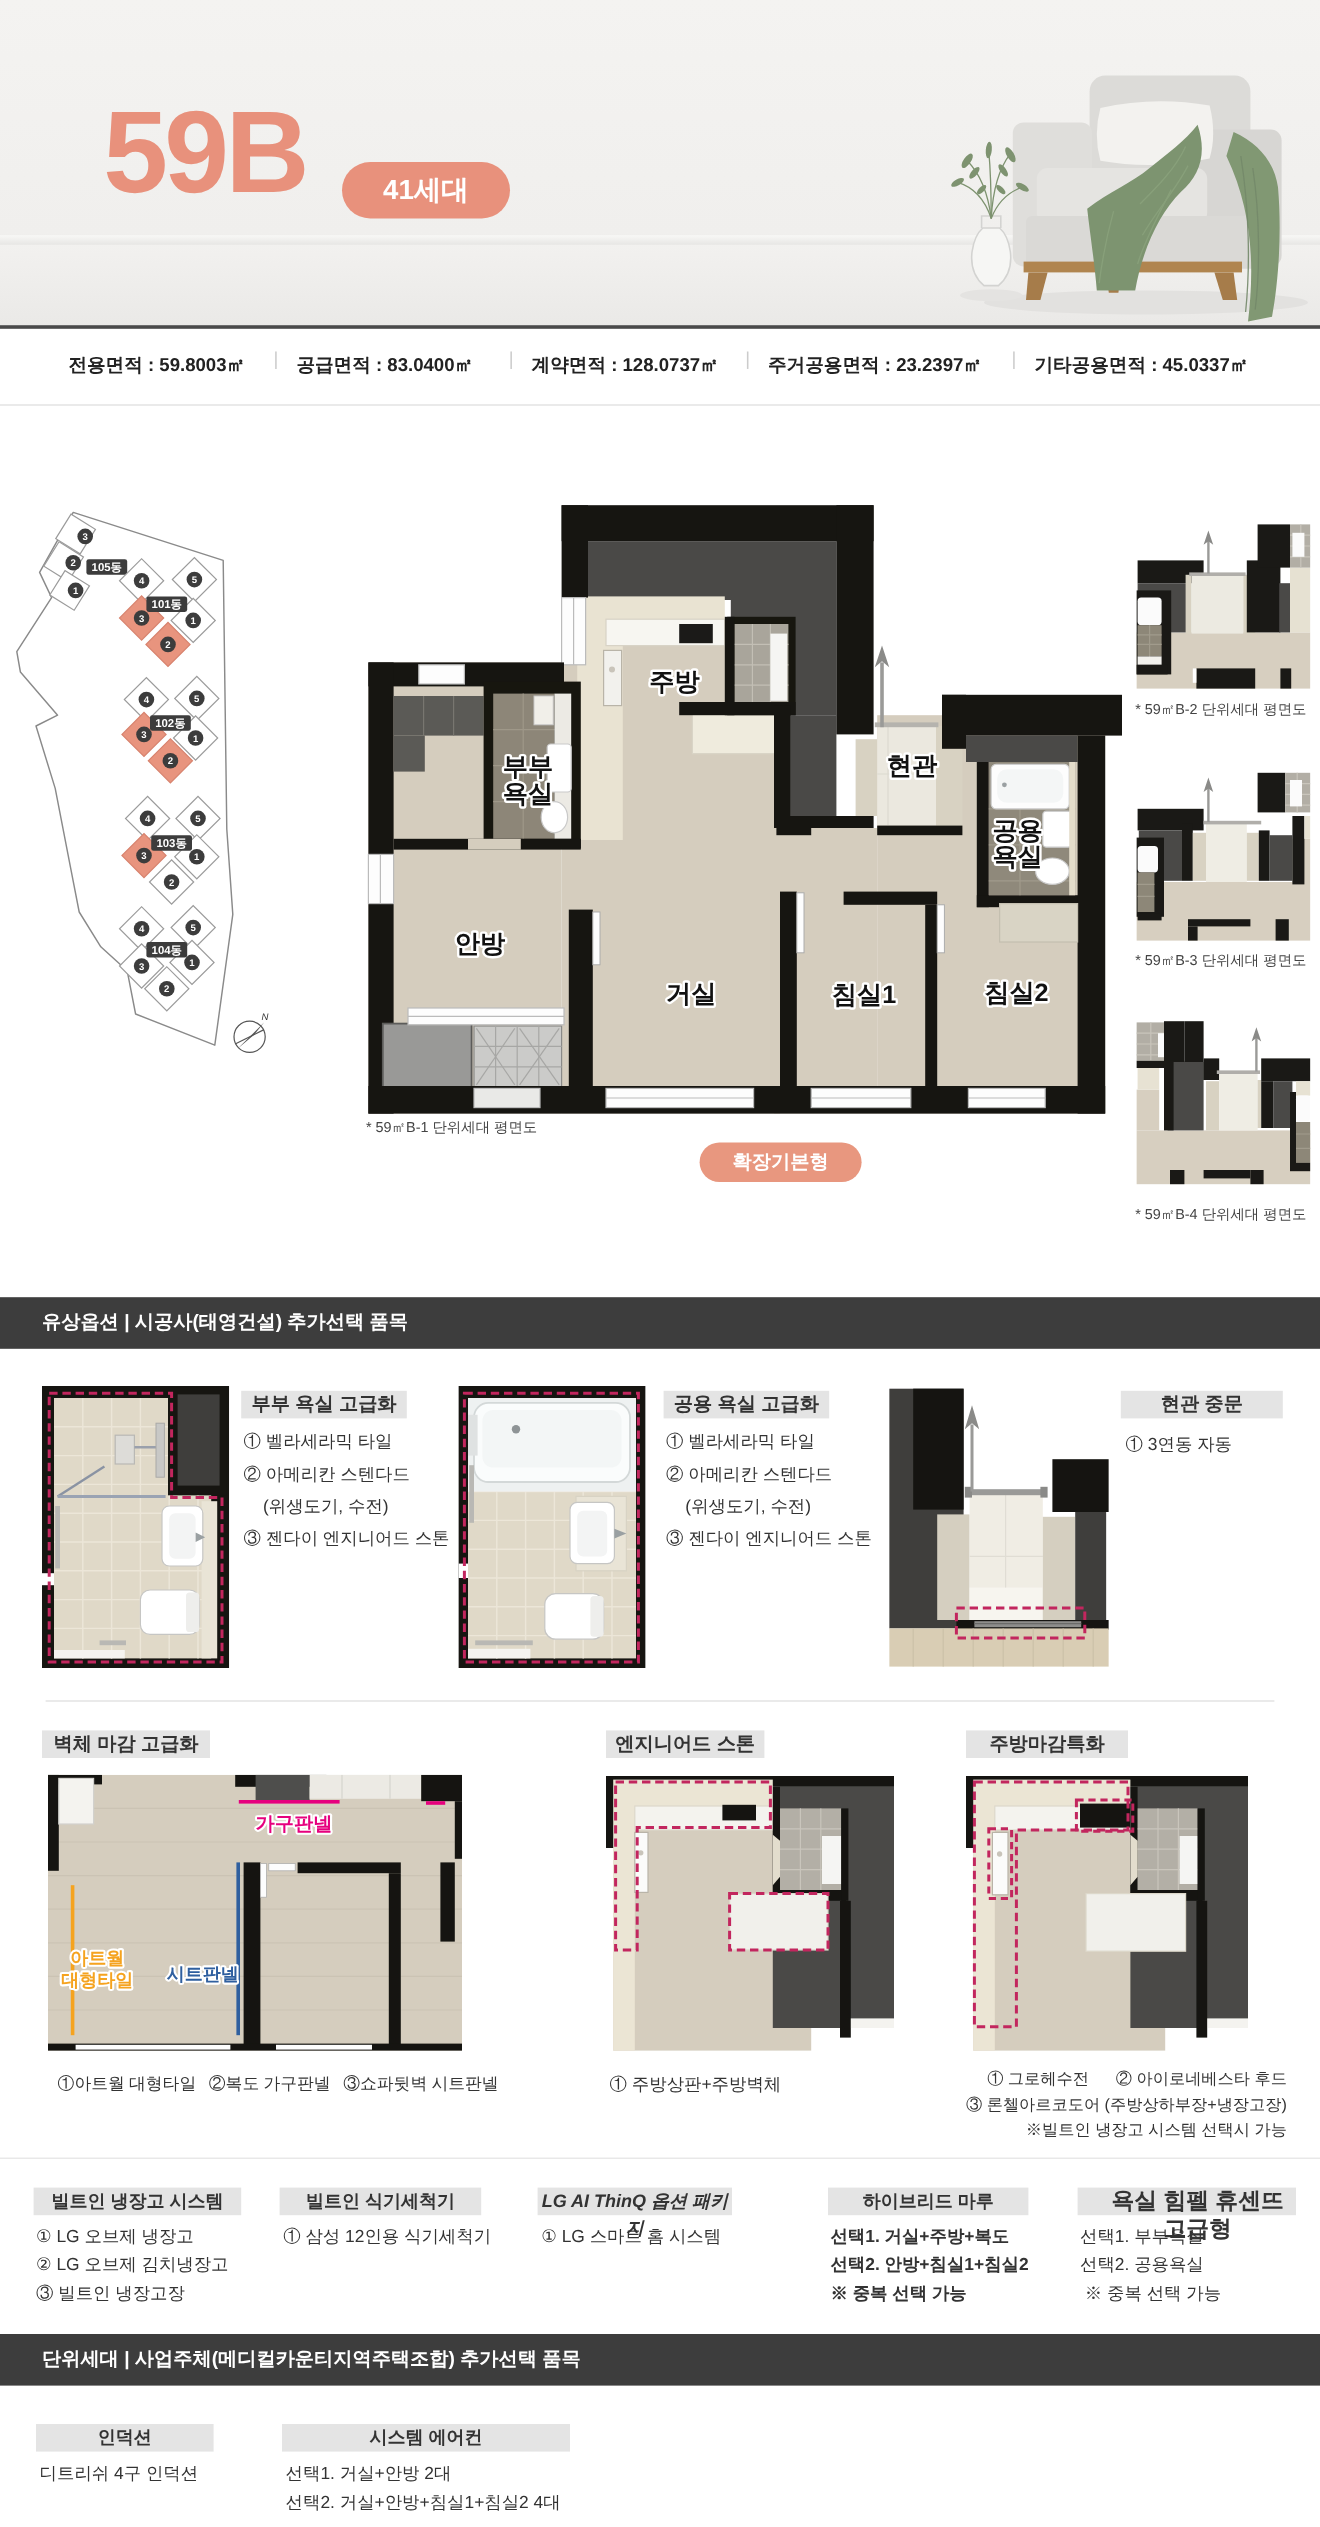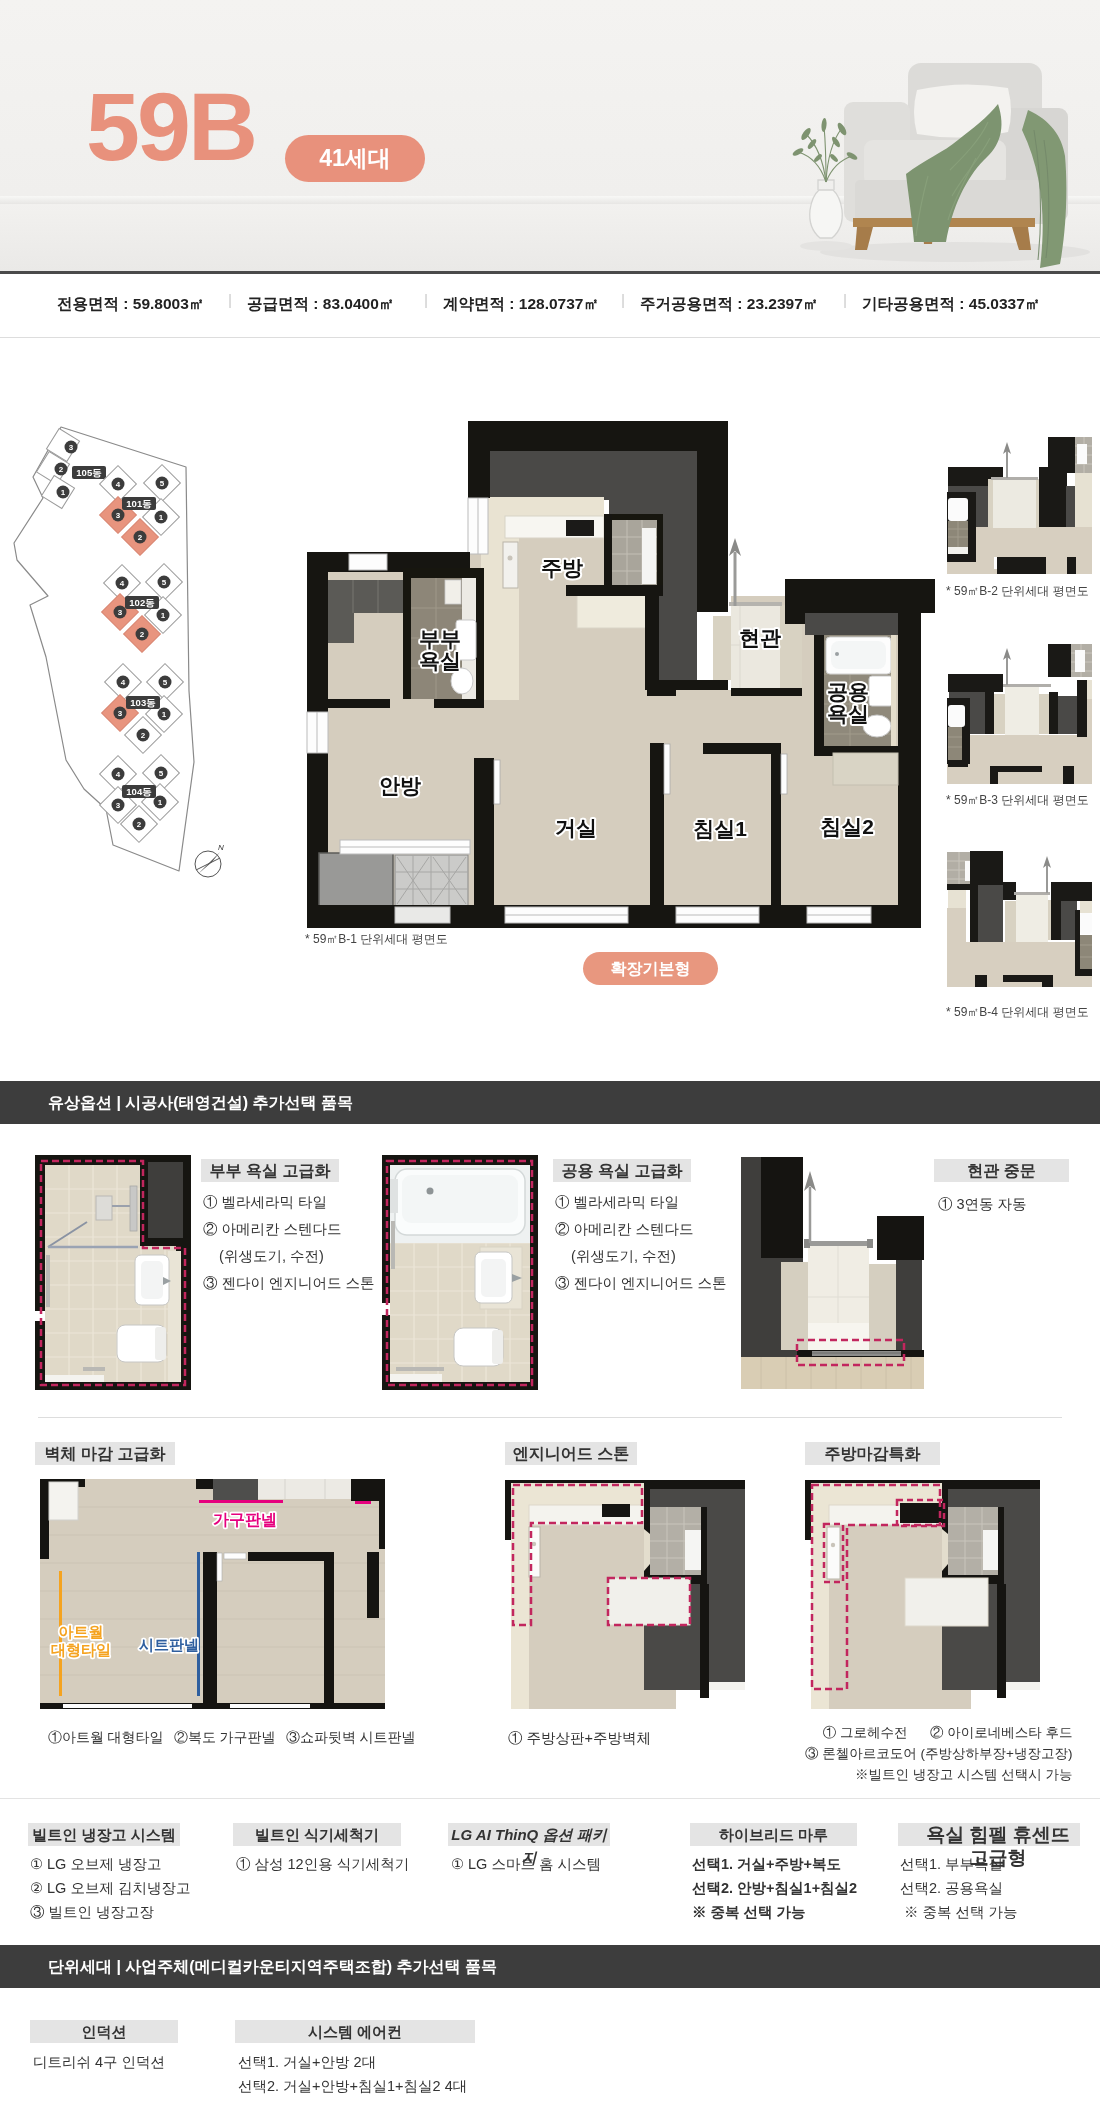--- a/index.html
+++ b/index.html
@@ -1,20 +1,20 @@
 <!DOCTYPE html>
 <html><head>
 <meta charset="utf-8">
 <style>
 * { margin:0; padding:0; box-sizing:border-box; }
 body { font-family:"Liberation Sans", sans-serif; background:#fff; }
 .page { position:relative; width:1100px; height:2106px; background:#fff; overflow:hidden; }
 .abs { position:absolute; }
 .seclabel { position:absolute; background:#e4e4e4; color:#333; font-weight:bold; font-size:16px; text-align:center; line-height:23px; height:23px; }
-.darkbar { position:absolute; left:0; width:1100px; height:43px; background:#3d3d3d; color:#fff; font-size:16px; font-weight:bold; line-height:43px; padding-left:48px; }
+.darkbar { position:absolute; left:0; width:1100px; height:43px; background:#3d3d3d; color:#fff; font-size:16px; font-weight:bold; line-height:43px; padding-left:35px; }
 .olist { position:absolute; font-size:14.5px; color:#333; line-height:24px; white-space:nowrap; }
 .cap { position:absolute; font-size:12px; color:#444; white-space:nowrap; }
 </style>
 </head>
 <body>
 <div class="page">
 
 <div class="abs" id="hero" style="left:0;top:0;width:1100px;height:271px;background:linear-gradient(180deg,#f4f3f1 0%,#f0efed 72%,#ebeae8 74%);">
 
   <div class="abs" style="left:0;top:196px;width:1100px;height:8px;background:linear-gradient(180deg,#f8f8f6,#e7e6e4);"></div>
@@ -774,21 +774,21 @@
   <rect x="201" y="203" width="34" height="8" fill="#f4f3ef"></rect>
 
   <path d="M7,6 H135 V46 H42 V210 H7 Z" fill="none" stroke="#c2265e" stroke-width="2.5" stroke-dasharray="7 4"></path>
   <rect x="92" y="21" width="47" height="26" fill="none" stroke="#c2265e" stroke-width="2.5" stroke-dasharray="6 4"></rect>
   <rect x="19" y="45" width="19" height="58" fill="none" stroke="#c2265e" stroke-width="2.5" stroke-dasharray="6 4"></rect>
 </svg>
 <div class="olist" style="left:805px;top:1722px;font-size:13.5px;line-height:21px;text-align:right;">① 그로헤수전&nbsp;&nbsp;&nbsp;&nbsp;&nbsp;&nbsp;② 아이로네베스타 후드<br>③ 론첼아르코도어 (주방상하부장+냉장고장)<br>※빌트인 냉장고 시스템 선택시 가능</div>
 
 <div class="abs" style="left:0px;top:1798px;width:1100px;height:1px;background:#e3e3e3;"></div>
 
-<div class="seclabel" style="left:28px;top:1823px;width:152px;font-size:15px;">빌트인 냉장고 시스템</div>
+<div class="seclabel" style="left:28px;top:1823px;width:173px;font-size:15px;">빌트인 냉장고 시스템</div>
 <div class="olist" style="left:30px;top:1852px;">① LG 오브제 냉장고<br>② LG 오브제 김치냉장고<br>③ 빌트인 냉장고장</div>
 
 <div class="seclabel" style="left:233px;top:1823px;width:168px;font-size:15px;">빌트인 식기세척기</div>
 <div class="olist" style="left:236px;top:1852px;">① 삼성 12인용 식기세척기</div>
 
 <div class="seclabel" style="left:448px;top:1823px;width:162px;font-size:15px;font-style:italic;">LG AI ThinQ 옵션 패키지</div>
 <div class="olist" style="left:451px;top:1852px;">① LG 스마트 홈 시스템</div>
 
 <div class="seclabel" style="left:690px;top:1823px;width:167px;font-size:15px;">하이브리드 마루</div>
 <div class="olist" style="left:692px;top:1852px;font-weight:bold;">선택1. 거실+주방+복도<br>선택2. 안방+침실1+침실2<br>※ 중복 선택 가능</div>

